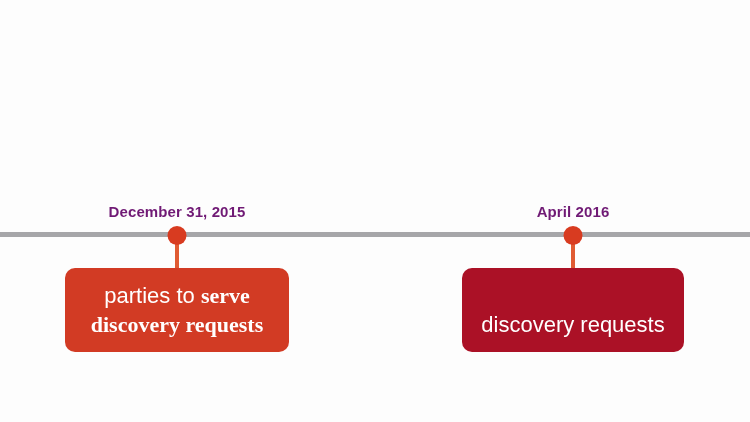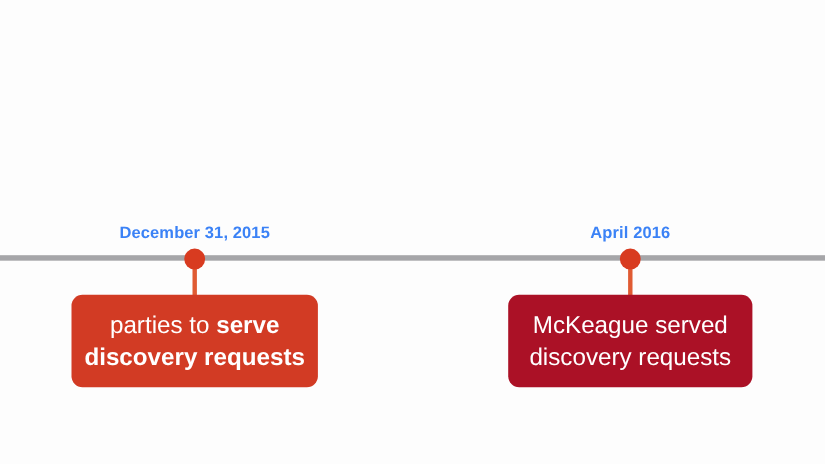--- a/index.html
+++ b/index.html
@@ -36,21 +36,21 @@
   .event-2 { left: 573px; }
 
   .date-label {
     position: absolute;
     top: 203px;
     left: 0;
     transform: translateX(-50%);
     white-space: nowrap;
     font-size: 15px;
     font-weight: 700;
-    color: #3b82f6;
+    color: #701a75;
     letter-spacing: 0.1px;
   }
   .dot {
     position: absolute;
     top: 226px;
     left: 0;
     transform: translateX(-50%);
     width: 19px;
     height: 19px;
     border-radius: 50%;
@@ -82,21 +82,21 @@
     z-index: 3;
   }
   .callout-1 {
     width: 224px;
     background: #d23b24;
   }
   .callout-2 {
     width: 222px;
     background: #ab1126;
   }
-  .bold { font-weight: 700; }
+  .bold { font-weight: 700; font-family: Liberation Serif, serif; }
   .regular { font-weight: 400; }
 </style>
 </head>
 <body>
 
 <div class="stage">
 
   <div class="timeline-line"></div>
 
   <div class="event event-1">
@@ -107,18 +107,18 @@
       <span class="regular">parties to </span><span class="bold">serve</span><br>
       <span class="bold">discovery requests</span>
     </div>
   </div>
 
   <div class="event event-2">
     <div class="date-label">April 2016</div>
     <div class="dot"></div>
     <div class="connector"></div>
     <div class="callout callout-2">
-      <span class="regular">McKeague served</span><br>
+      <br>
       <span class="regular">discovery requests</span>
     </div>
   </div>
 
 </div>
 
 </body></html>

